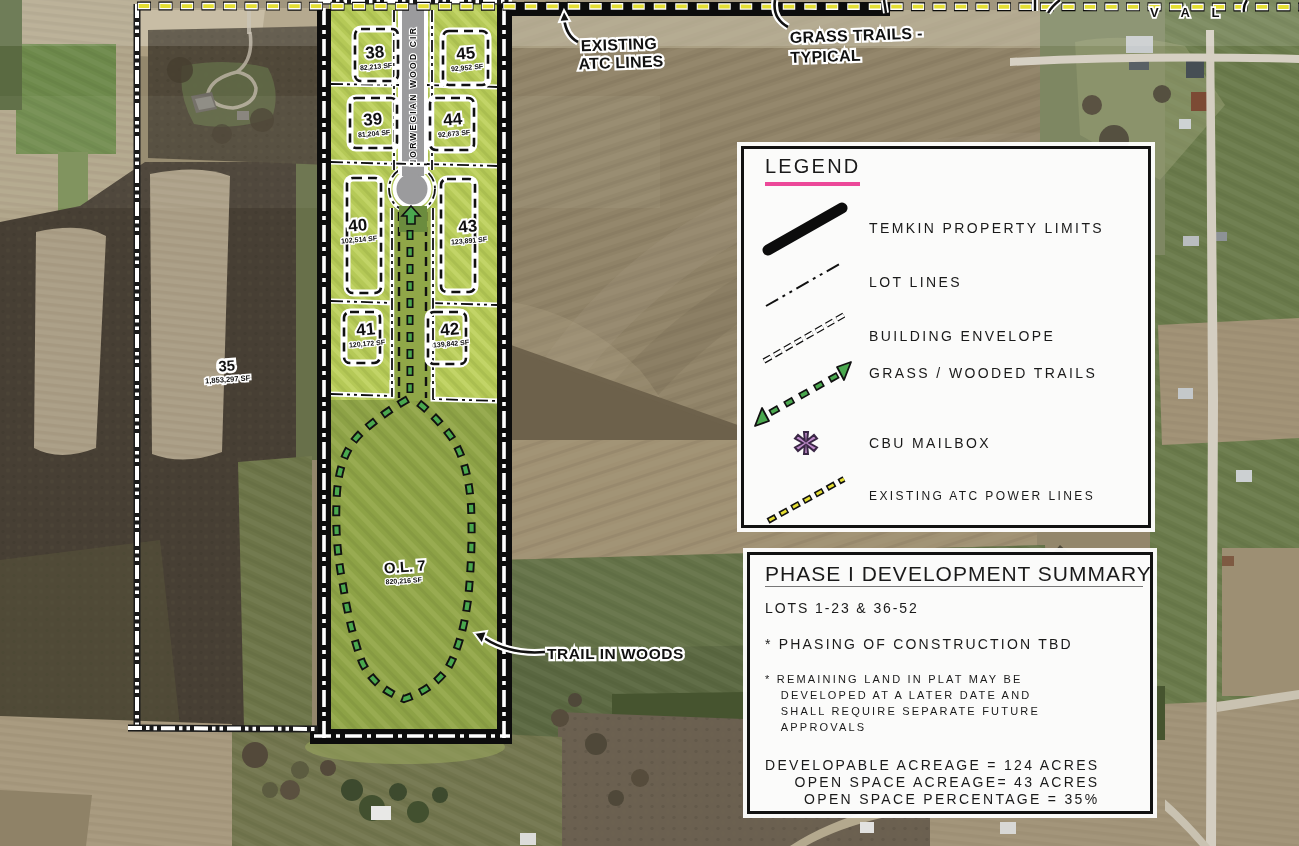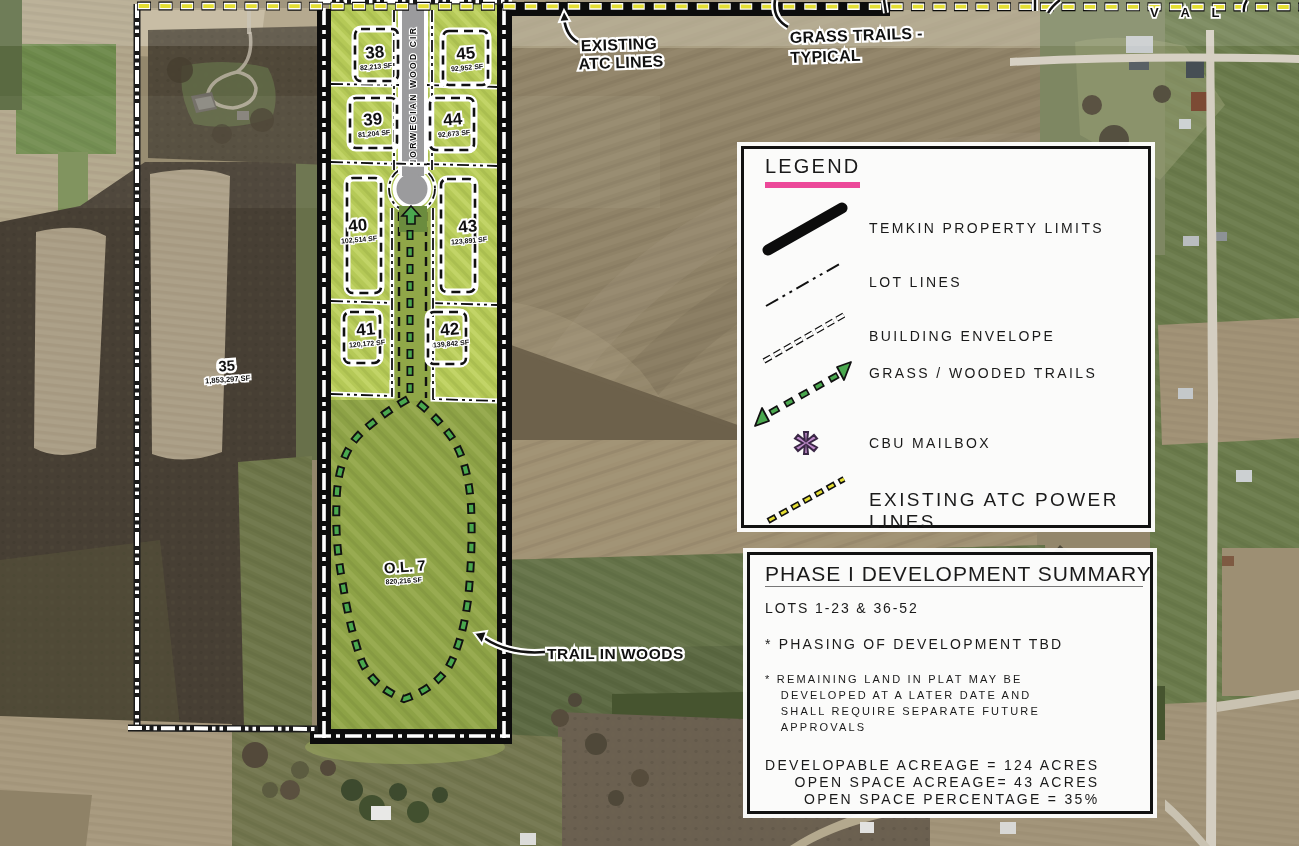--- a/index.html
+++ b/index.html
@@ -486,21 +486,21 @@
   </g>
 
   <g fill="none">
     <path d="M1247 0 Q1243 6 1244 12" stroke="#fff" stroke-width="6"></path>
     <path d="M1247 0 Q1243 6 1244 12" stroke="#111" stroke-width="2.4"></path>
   </g>
 </svg>
 
 <div id="legend" class="box" style="left:741px;top:146px;width:404px;height:376px;">
 
-  <div class="hand" style="position:absolute;left:21px;top:6px;font-size:20px;letter-spacing:2.2px;border-bottom:6px solid #ec4899;padding-bottom:4px;">LEGEND</div>
+  <div class="hand" style="position:absolute;left:21px;top:6px;font-size:20px;letter-spacing:2.2px;border-bottom:4px solid #ec4899;padding-bottom:4px;">LEGEND</div>
 
   <svg width="404" height="376" viewBox="0 0 404 376" style="position:absolute;left:0;top:0;">
 
     <path d="M24 101 L98 59" stroke="#0c0c0c" stroke-width="11" stroke-linecap="round" fill="none"></path>
 
     <path d="M22 157 L99 113" stroke="#111" stroke-width="2" stroke-dasharray="14 5 3 5 3 5" fill="none"></path>
 
     <g fill="none">
       <path d="M20 212 L100 166" stroke="#111" stroke-width="5.5" stroke-dasharray="8 4"></path>
       <path d="M20 212 L100 166" stroke="#fff" stroke-width="3" stroke-dasharray="8 4"></path>
@@ -521,28 +521,28 @@
       <path d="M24 372 L100 330" stroke="#111" stroke-width="6" stroke-dasharray="9 4.5"></path>
       <path d="M24 372 L100 330" stroke="#e4de32" stroke-width="2.8" stroke-dasharray="6 7.5" stroke-dashoffset="-1.5"></path>
     </g>
   </svg>
 
   <div class="hand" style="position:absolute;left:125px;top:71px;font-size:14px;letter-spacing:2.4px;text-align:right;">TEMKIN PROPERTY LIMITS</div>
   <div class="hand" style="position:absolute;left:125px;top:125px;font-size:14px;letter-spacing:2.4px;">LOT LINES</div>
   <div class="hand" style="position:absolute;left:125px;top:179px;font-size:14px;letter-spacing:2.4px;">BUILDING ENVELOPE</div>
   <div class="hand" style="position:absolute;left:125px;top:216px;font-size:14px;letter-spacing:2.4px;">GRASS / WOODED TRAILS</div>
   <div class="hand" style="position:absolute;left:125px;top:286px;font-size:14px;letter-spacing:2.4px;">CBU MAILBOX</div>
-  <div class="hand" style="position:absolute;left:125px;top:340px;font-size:19px;letter-spacing:2.4px;">EXISTING ATC POWER LINES</div>
+  <div class="hand" style="position:absolute;left:125px;top:340px;font-size:12px;letter-spacing:2.4px;">EXISTING ATC POWER LINES</div>
 </div>
 
 <div id="summary" class="box" style="left:747px;top:552px;width:400px;height:256px;">
 
   <div class="hand" style="position:absolute;left:15px;top:7px;width:378px;font-size:21px;letter-spacing:1px;white-space:nowrap;border-bottom:1.5px solid #777;">PHASE I DEVELOPMENT SUMMARY</div>
 
   <div class="hand" style="position:absolute;left:15px;top:45px;font-size:14px;letter-spacing:1.9px;">LOTS 1-23 &amp; 36-52</div>
 
-  <div class="hand" style="position:absolute;left:15px;top:81px;font-size:14px;letter-spacing:2.2px;">* PHASING OF DEVELOPMENT TBD</div>
+  <div class="hand" style="position:absolute;left:15px;top:81px;font-size:14px;letter-spacing:2.2px;">* PHASING OF CONSTRUCTION TBD</div>
 
   <div class="hand" style="position:absolute;left:15px;top:116px;font-size:11px;letter-spacing:2.2px;line-height:16px;">* REMAINING LAND IN PLAT MAY BE<br>&nbsp;&nbsp;&nbsp;DEVELOPED AT A LATER DATE AND<br>&nbsp;&nbsp;&nbsp;SHALL REQUIRE SEPARATE FUTURE<br>&nbsp;&nbsp;&nbsp;APPROVALS</div>
 
   <div class="hand" style="position:absolute;left:15px;top:202px;font-size:14px;letter-spacing:2.3px;line-height:17px;text-align:right;">DEVELOPABLE ACREAGE = 124 ACRES<br>OPEN SPACE ACREAGE= 43 ACRES<br>OPEN SPACE PERCENTAGE = 35%</div>
 </div>
 </div>
 
 </body></html>

